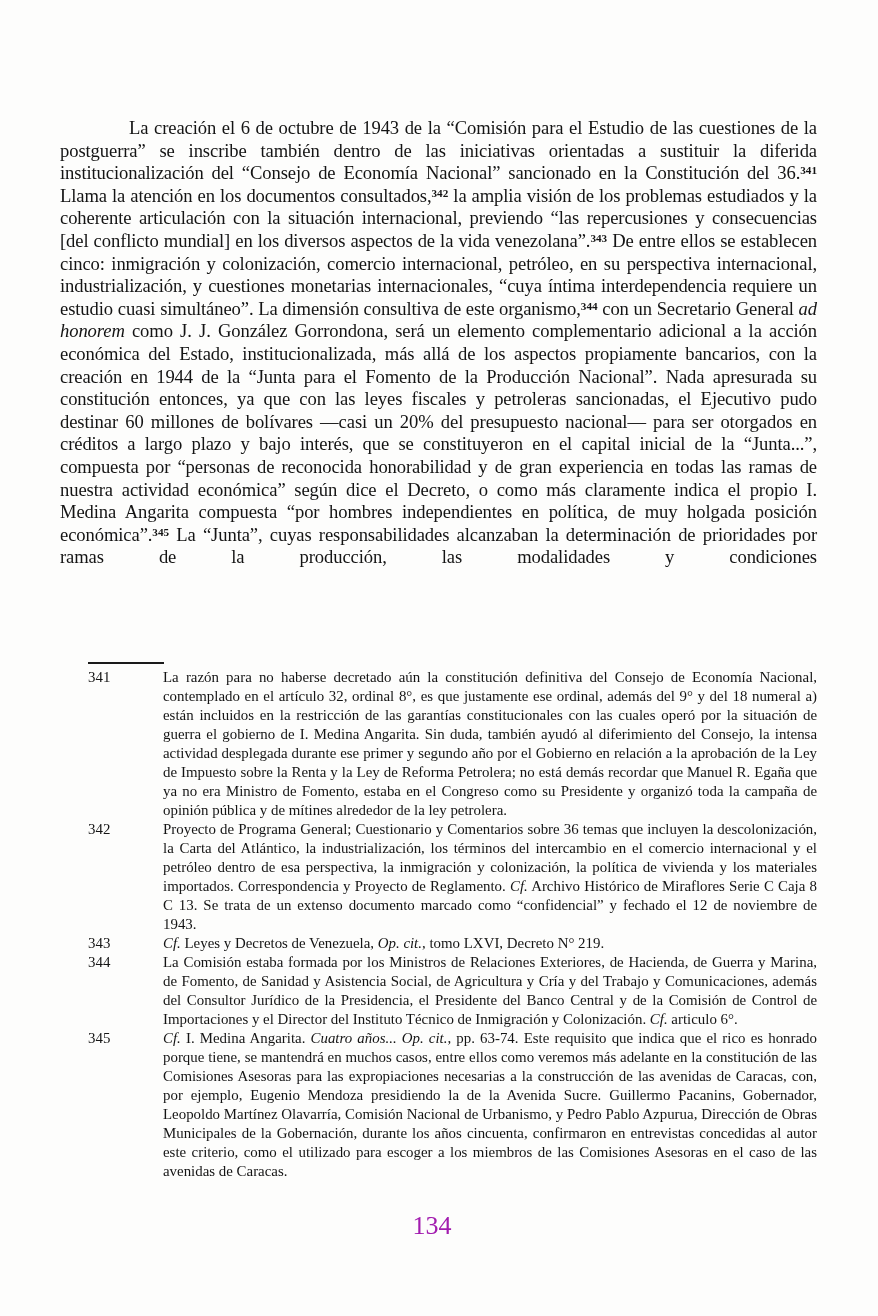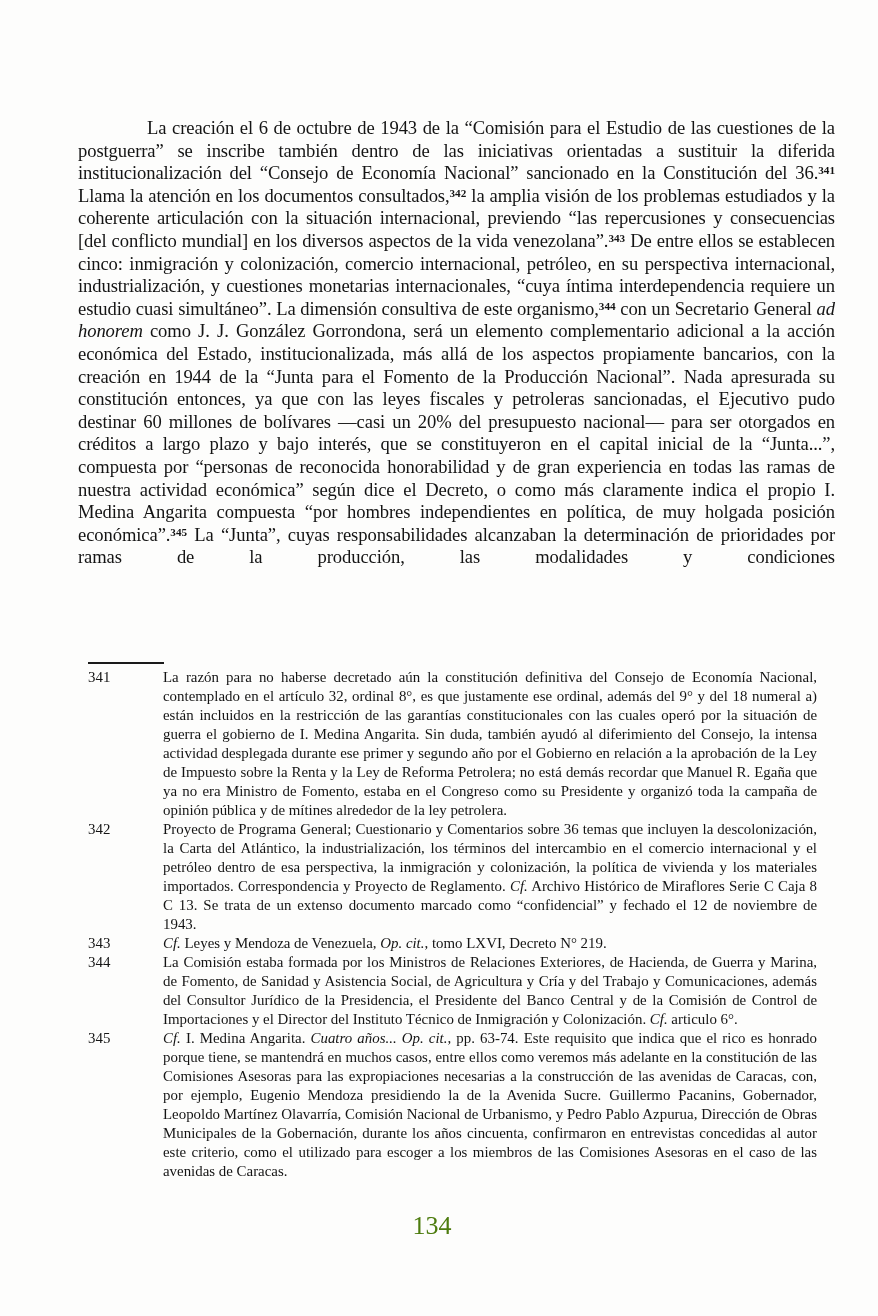--- a/index.html
+++ b/index.html
@@ -12,21 +12,21 @@
     width: 878px;
     height: 1316px;
     background: #fdfdfc;
     color: #141414;
     font-family: "Liberation Serif", "DejaVu Serif", serif;
     overflow: hidden;
   }
   .body-text {
     position: absolute;
     top: 117px;
-    left: 78px;
+    left: 60px;
     width: 757px;
     font-size: 18.6px;
     line-height: 22.6px;
     text-align: justify;
     text-align-last: justify;
     text-indent: 69px;
     letter-spacing: -0.1px;
   }
   sup.fnref {
     font-size: 0.6em;
@@ -66,21 +66,21 @@
     left: 0;
     top: 0;
   }
   .page-number {
     position: absolute;
     top: 1211px;
     left: 0;
     width: 864px;
     text-align: center;
     font-size: 26px;
-    color: #4d7c0f;
+    color: #a21caf;
   }
 </style>
 </head>
 <body>
 
 <div class="page">
 
   <div class="body-text"><span>La creación el 6 de octubre de 1943 de la “Comisión para el Estudio de las cuestiones de la postguerra” se inscribe también dentro de las iniciativas orientadas a sustituir la diferida institucionalización del “Consejo de Economía Nacional” sancionado en la Constitución del 36.</span><sup class="fnref">341</sup><span> Llama la atención en los documentos consultados,</span><sup class="fnref">342</sup><span> la amplia visión de los problemas estudiados y la coherente articulación con la situación internacional, previendo “las repercusiones y consecuencias [del conflicto mundial] en los diversos aspectos de la vida venezolana”.</span><sup class="fnref">343</sup><span> De entre ellos se establecen cinco: inmigración y colonización, comercio internacional, petróleo, en su perspectiva internacional, industrialización, y cuestiones monetarias internacionales, “cuya íntima interdependencia requiere un estudio cuasi simultáneo”. La dimensión consultiva de este organismo,</span><sup class="fnref">344</sup><span> con un Secretario General </span><span class="it">ad honorem</span><span> como J. J. González Gorrondona, será un elemento complementario adicional a la acción económica del Estado, institucionalizada, más allá de los aspectos propiamente bancarios, con la creación en 1944 de la “Junta para el Fomento de la Producción Nacional”. Nada apresurada su constitución entonces, ya que con las leyes fiscales y petroleras sancionadas, el Ejecutivo pudo destinar 60 millones de bolívares —casi un 20% del presupuesto nacional— para ser otorgados en créditos a largo plazo y bajo interés, que se constituyeron en el capital inicial de la “Junta...”, compuesta por “personas de reconocida honorabilidad y de gran experiencia en todas las ramas de nuestra actividad económica” según dice el Decreto, o como más claramente indica el propio I. Medina Angarita compuesta “por hombres independientes en política, de muy holgada posición económica”.</span><sup class="fnref">345</sup><span> La “Junta”, cuyas responsabilidades alcanzaban la determinación de prioridades por ramas de la producción, las modalidades y condiciones</span></div>
 
   <div class="footnote-sep"></div>
@@ -89,21 +89,21 @@
     <div class="footnote">
       <span class="fn-num">341</span>
       <span class="fn-text"><span>La razón para no haberse decretado aún la constitución definitiva del Consejo de Economía Nacional, contemplado en el artículo 32, ordinal 8°, es que justamente ese ordinal, además del 9° y del 18 numeral a) están incluidos en la restricción de las garantías constitucionales con las cuales operó por la situación de guerra el gobierno de I. Medina Angarita. Sin duda, también ayudó al diferimiento del Consejo, la intensa actividad desplegada durante ese primer y segundo año por el Gobierno en relación a la aprobación de la Ley de Impuesto sobre la Renta y la Ley de Reforma Petrolera; no está demás recordar que Manuel R. Egaña que ya no era Ministro de Fomento, estaba en el Congreso como su Presidente y organizó toda la campaña de opinión pública y de mítines alrededor de la ley petrolera.</span></span>
     </div>
     <div class="footnote">
       <span class="fn-num">342</span>
       <span class="fn-text"><span>Proyecto de Programa General; Cuestionario y Comentarios sobre 36 temas que incluyen la descolonización, la Carta del Atlántico, la industrialización, los términos del intercambio en el comercio internacional y el petróleo dentro de esa perspectiva, la inmigración y colonización, la política de vivienda y los materiales importados. Correspondencia y Proyecto de Reglamento. </span><span class="it">Cf.</span><span> Archivo Histórico de Miraflores Serie C Caja 8 C 13. Se trata de un extenso documento marcado como “confidencial” y fechado el 12 de noviembre de 1943.</span></span>
     </div>
     <div class="footnote">
       <span class="fn-num">343</span>
-      <span class="fn-text"><span class="it">Cf.</span><span> Leyes y Mendoza de Venezuela, </span><span class="it">Op. cit.</span><span>, tomo LXVI, Decreto N° 219.</span></span>
+      <span class="fn-text"><span class="it">Cf.</span><span> Leyes y Decretos de Venezuela, </span><span class="it">Op. cit.</span><span>, tomo LXVI, Decreto N° 219.</span></span>
     </div>
     <div class="footnote">
       <span class="fn-num">344</span>
       <span class="fn-text"><span>La Comisión estaba formada por los Ministros de Relaciones Exteriores, de Hacienda, de Guerra y Marina, de Fomento, de Sanidad y Asistencia Social, de Agricultura y Cría y del Trabajo y Comunicaciones, además del Consultor Jurídico de la Presidencia, el Presidente del Banco Central y de la Comisión de Control de Importaciones y el Director del Instituto Técnico de Inmigración y Colonización. </span><span class="it">Cf.</span><span> articulo 6°.</span></span>
     </div>
     <div class="footnote">
       <span class="fn-num">345</span>
       <span class="fn-text"><span class="it">Cf.</span><span> I. Medina Angarita. </span><span class="it">Cuatro años... Op. cit.</span><span>, pp. 63-74. Este requisito que indica que el rico es honrado porque tiene, se mantendrá en muchos casos, entre ellos como veremos más adelante en la constitución de las Comisiones Asesoras para las expropiaciones necesarias a la construcción de las avenidas de Caracas, con, por ejemplo, Eugenio Mendoza presidiendo la de la Avenida Sucre. Guillermo Pacanins, Gobernador, Leopoldo Martínez Olavarría, Comisión Nacional de Urbanismo, y Pedro Pablo Azpurua, Dirección de Obras Municipales de la Gobernación, durante los años cincuenta, confirmaron en entrevistas concedidas al autor este criterio, como el utilizado para escoger a los miembros de las Comisiones Asesoras en el caso de las avenidas de Caracas.</span></span>
     </div>
   </div>

